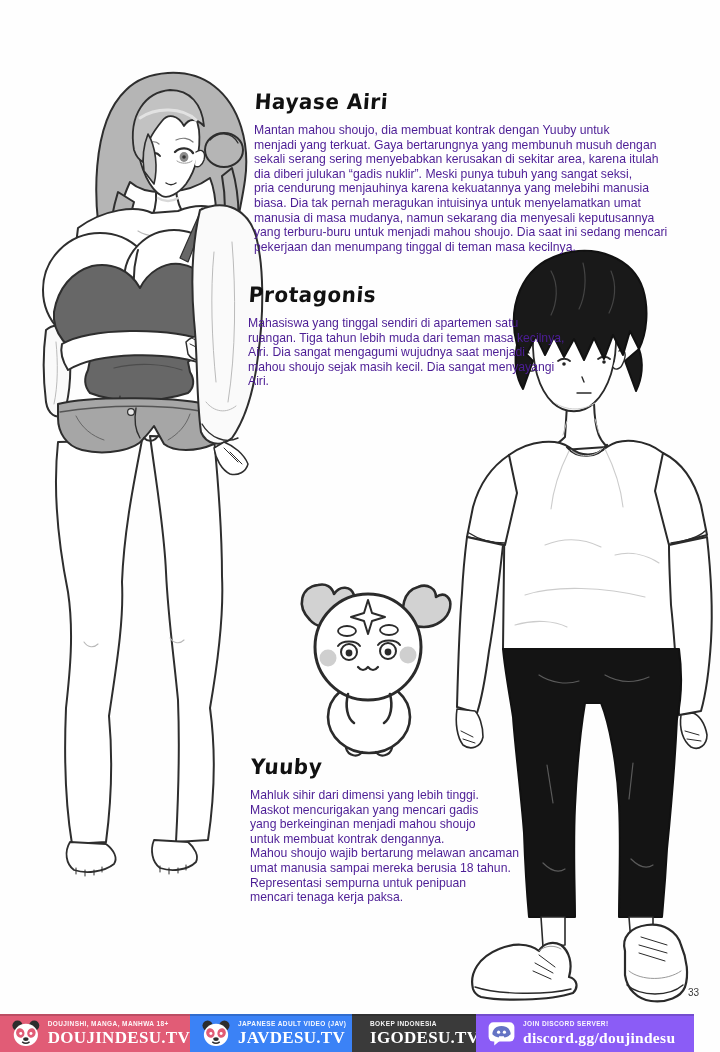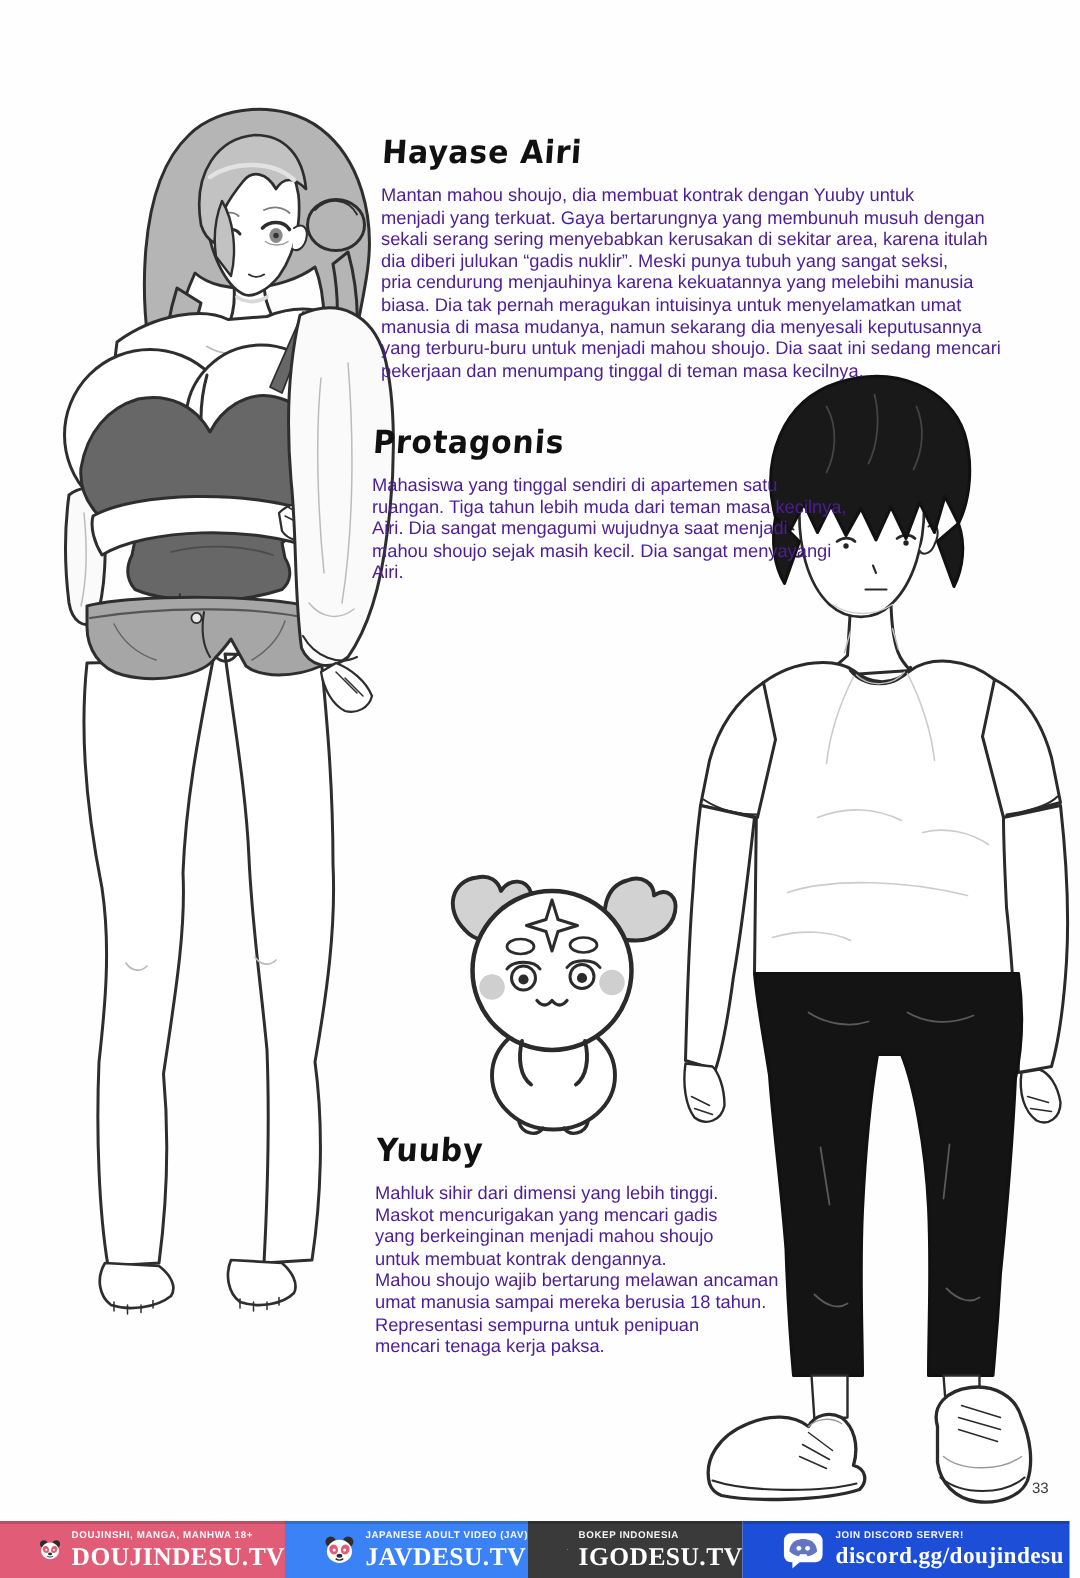--- a/index.html
+++ b/index.html
@@ -6,26 +6,26 @@
   .page{position:relative;width:720px;height:1052px;background:#fefefe;overflow:hidden;
         font-family:"Liberation Sans",sans-serif;margin:0 auto;}
   .art{position:absolute;pointer-events:none;}
   .char-section{position:absolute;color:#1c1c1c;}
   .char-heading{font-family:"DejaVu Sans",sans-serif;font-weight:700;font-size:20px;
         line-height:24px;color:#111;transform:skewX(-4deg) scaleY(1.06);transform-origin:left bottom;
         letter-spacing:0.5px;margin:0 0 9px 0;}
   .char-body{font-size:12.2px;line-height:14.6px;white-space:pre-line;color:#4c1d95;}
   .page-number{position:absolute;left:688px;top:987px;font-size:10px;color:#3a3a3a;}
   .footer{position:absolute;left:0;bottom:0;width:720px;height:38px;display:flex;}
-  .fsec{display:flex;align-items:center;gap:7px;padding-left:26px;box-sizing:border-box;
+  .fsec{display:flex;align-items:center;gap:7px;padding-left:11px;box-sizing:border-box;
         box-shadow:inset 0 2px 0 rgba(0,0,0,0.16);height:38px;}
   .fsec-1{width:190px;background:#e15c76;}
   .fsec-2{width:162px;background:#3b82f6;}
-  .fsec-3{width:143px;background:#3a3a3a;}
-  .fsec-4{width:218px;background:#1d4ed8;}
+  .fsec-3{width:124px;background:#3a3a3a;}
+  .fsec-4{width:218px;background:#8b5cf6;}
   .ftext{display:flex;flex-direction:column;justify-content:center;}
   .tagline{font-size:6.5px;font-weight:700;color:#ffffff;letter-spacing:0.4px;line-height:8px;
         text-transform:uppercase;opacity:.95;white-space:nowrap;}
   .sitename{font-family:"Liberation Serif",serif;font-weight:700;font-size:17px;line-height:19px;
         color:#fff;letter-spacing:0.3px;white-space:nowrap;}
   .fsec-4 .sitename{font-size:15.5px;}
   svg{display:block;}
 </style>
 </head>
 <body>

